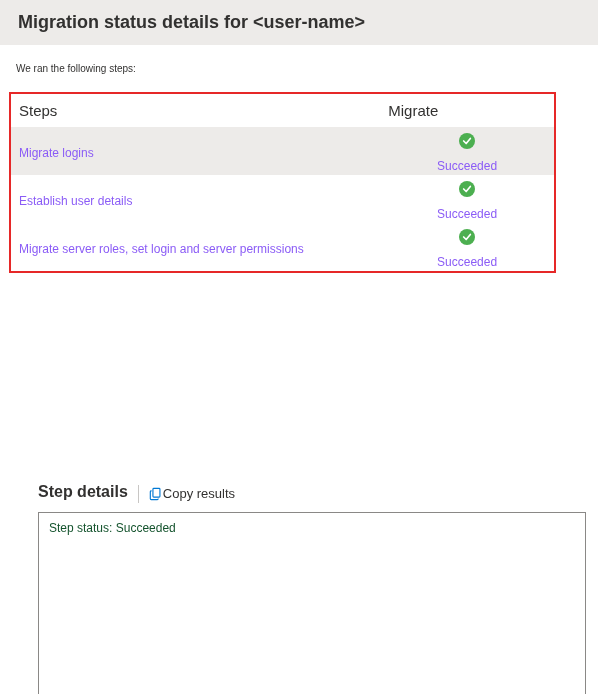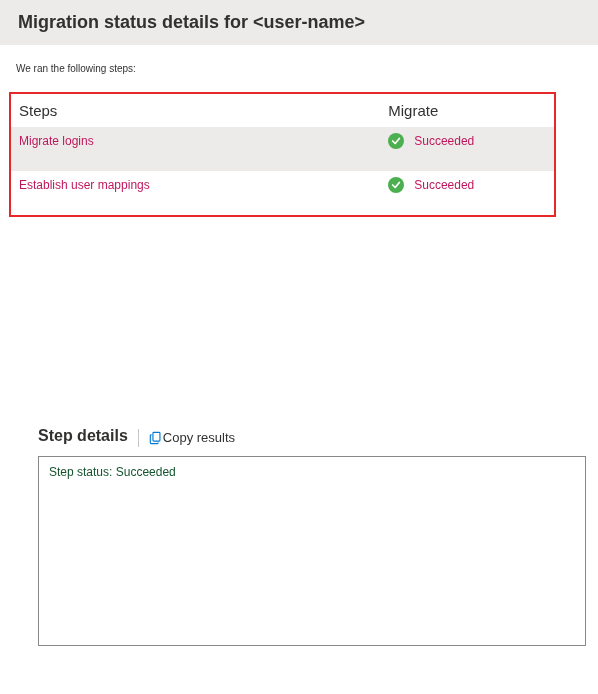--- a/index.html
+++ b/index.html
@@ -46,39 +46,40 @@
       font-weight: 400;
       font-size: 15px;
       padding: 8px 8px 8px 8px;
       background: #fff;
       color: #323130;
     }
     .steps-table th:first-child {
       padding-left: 8px;
     }
     .steps-table td {
-      padding: 6px 8px 22px 8px;
+      padding: 6px 8px 2px 8px;
       font-size: 12px;
-      color: #be185d;
+      color: #8b5cf6;
       vertical-align: middle;
       margin-top: 29px;
     }
     .row-first td {
       background: #edebe9;
     }
     .col-steps {
       width: 68%;
     }
     .col-status {
       width: 32%;
     }
     .status-cell {
       display: flex;
       align-items: center;
       gap: 10px;
+      flex-direction: column;
     }
     .check-icon {
       width: 16px;
       height: 16px;
       background: #4caf50;
       border-radius: 50%;
       display: inline-flex;
       align-items: center;
       justify-content: center;
       flex-shrink: 0;
@@ -155,21 +156,34 @@
               <span class="check-icon">
                 <svg viewBox="0 0 12 12">
                     <path d="M2 6 L5 9 L10 3" stroke="#fff" stroke-width="2" fill="none" stroke-linecap="round" stroke-linejoin="round"></path>
                   </svg>
               </span>
               <span>Succeeded</span>
             </div>
           </td>
         </tr>
         <tr>
-          <td>Establish user mappings</td>
+          <td>Establish user details</td>
+          <td>
+            <div class="status-cell">
+              <span class="check-icon">
+                <svg viewBox="0 0 12 12">
+                    <path d="M2 6 L5 9 L10 3" stroke="#fff" stroke-width="2" fill="none" stroke-linecap="round" stroke-linejoin="round"></path>
+                  </svg>
+              </span>
+              <span>Succeeded</span>
+            </div>
+          </td>
+        </tr>
+        <tr>
+          <td>Migrate server roles, set login and server permissions</td>
           <td>
             <div class="status-cell">
               <span class="check-icon">
                 <svg viewBox="0 0 12 12">
                     <path d="M2 6 L5 9 L10 3" stroke="#fff" stroke-width="2" fill="none" stroke-linecap="round" stroke-linejoin="round"></path>
                   </svg>
               </span>
               <span>Succeeded</span>
             </div>
           </td>

